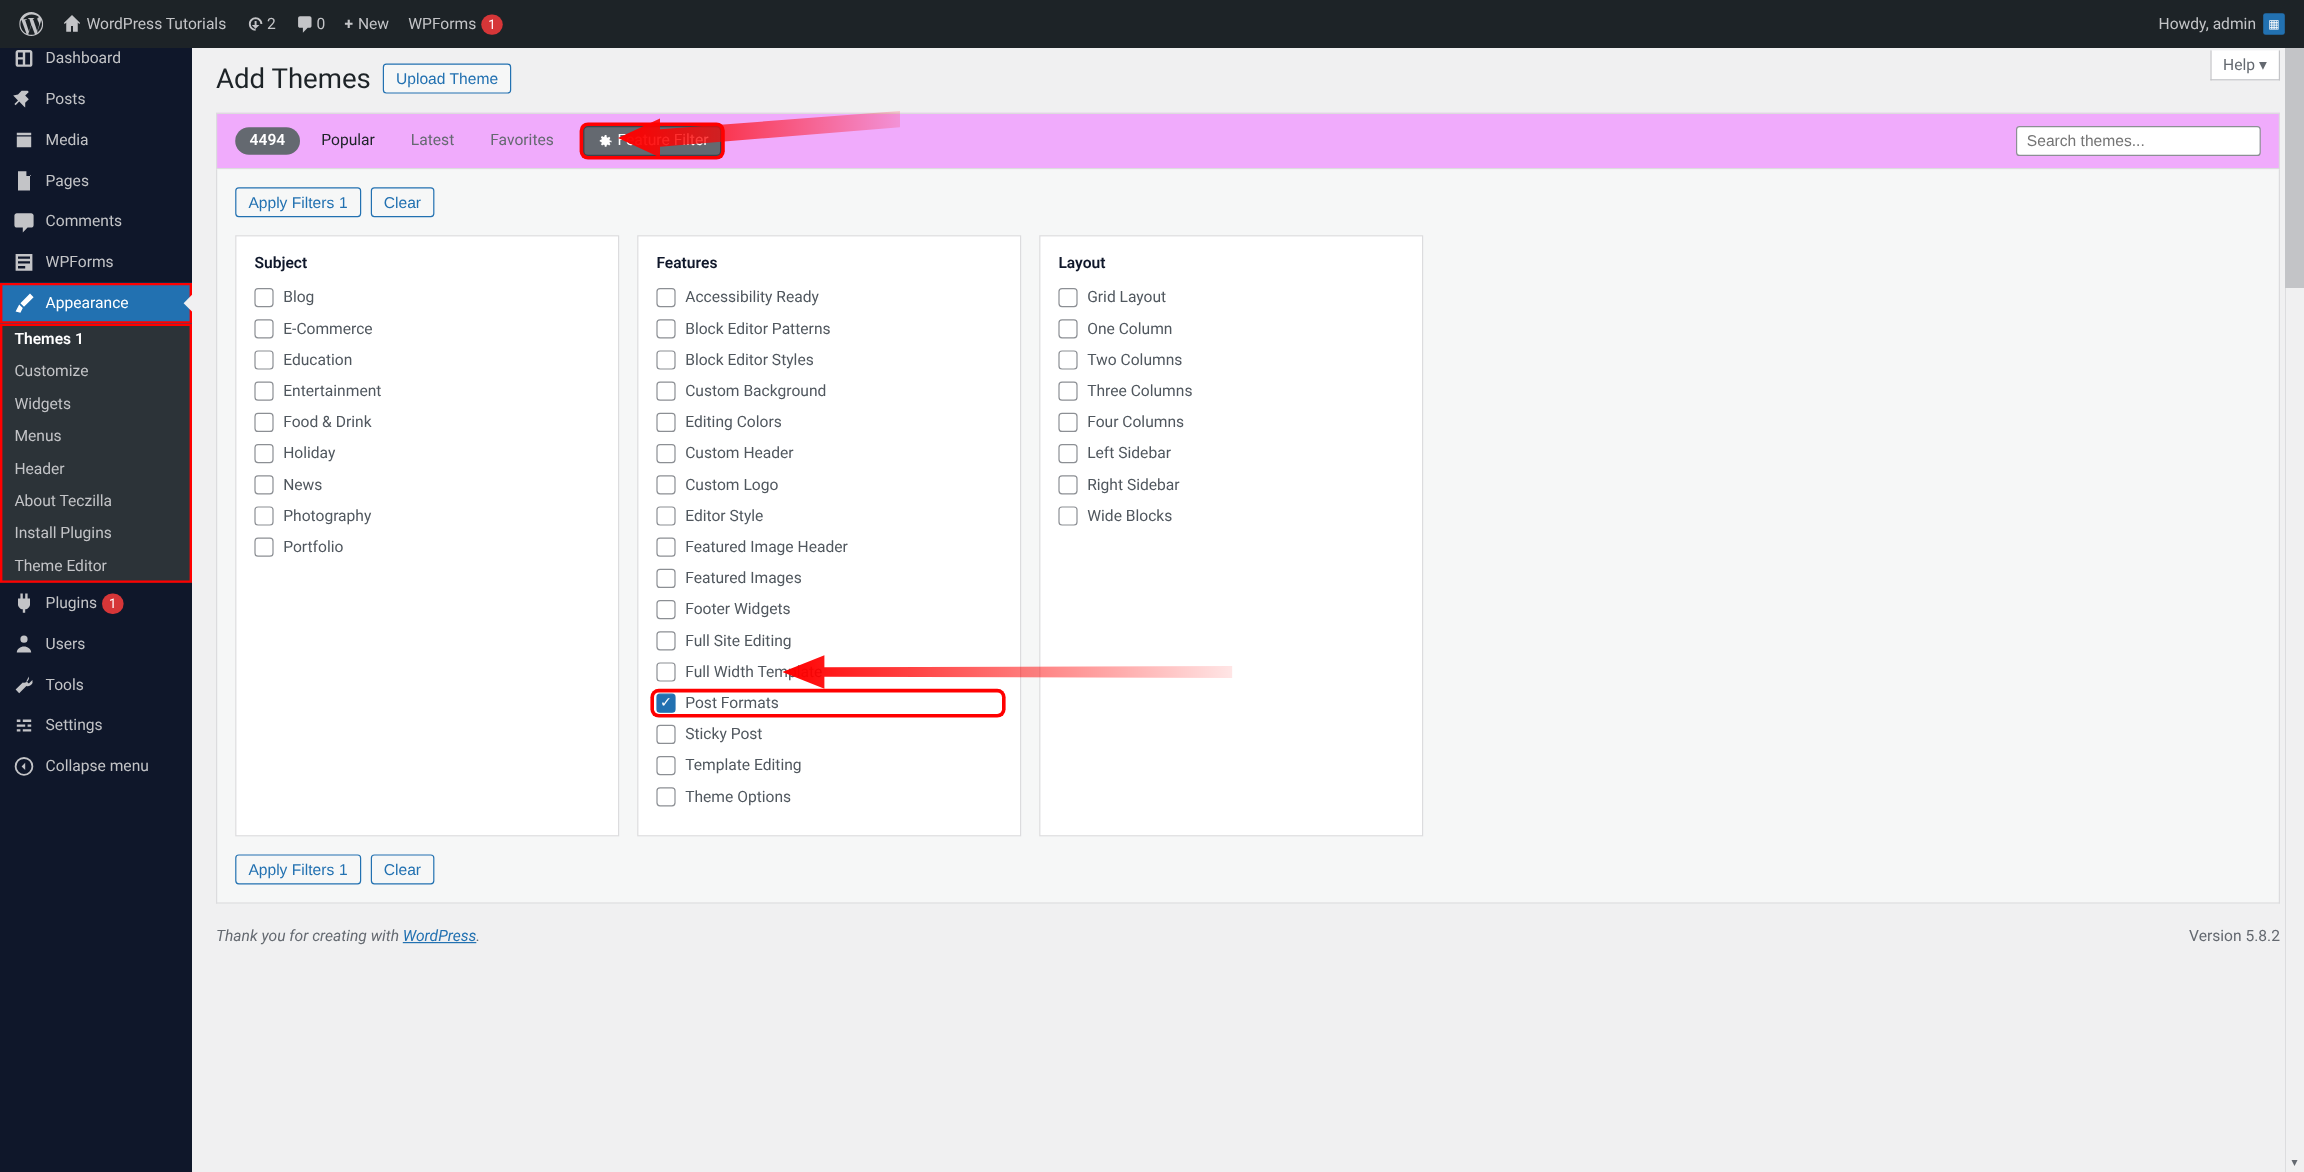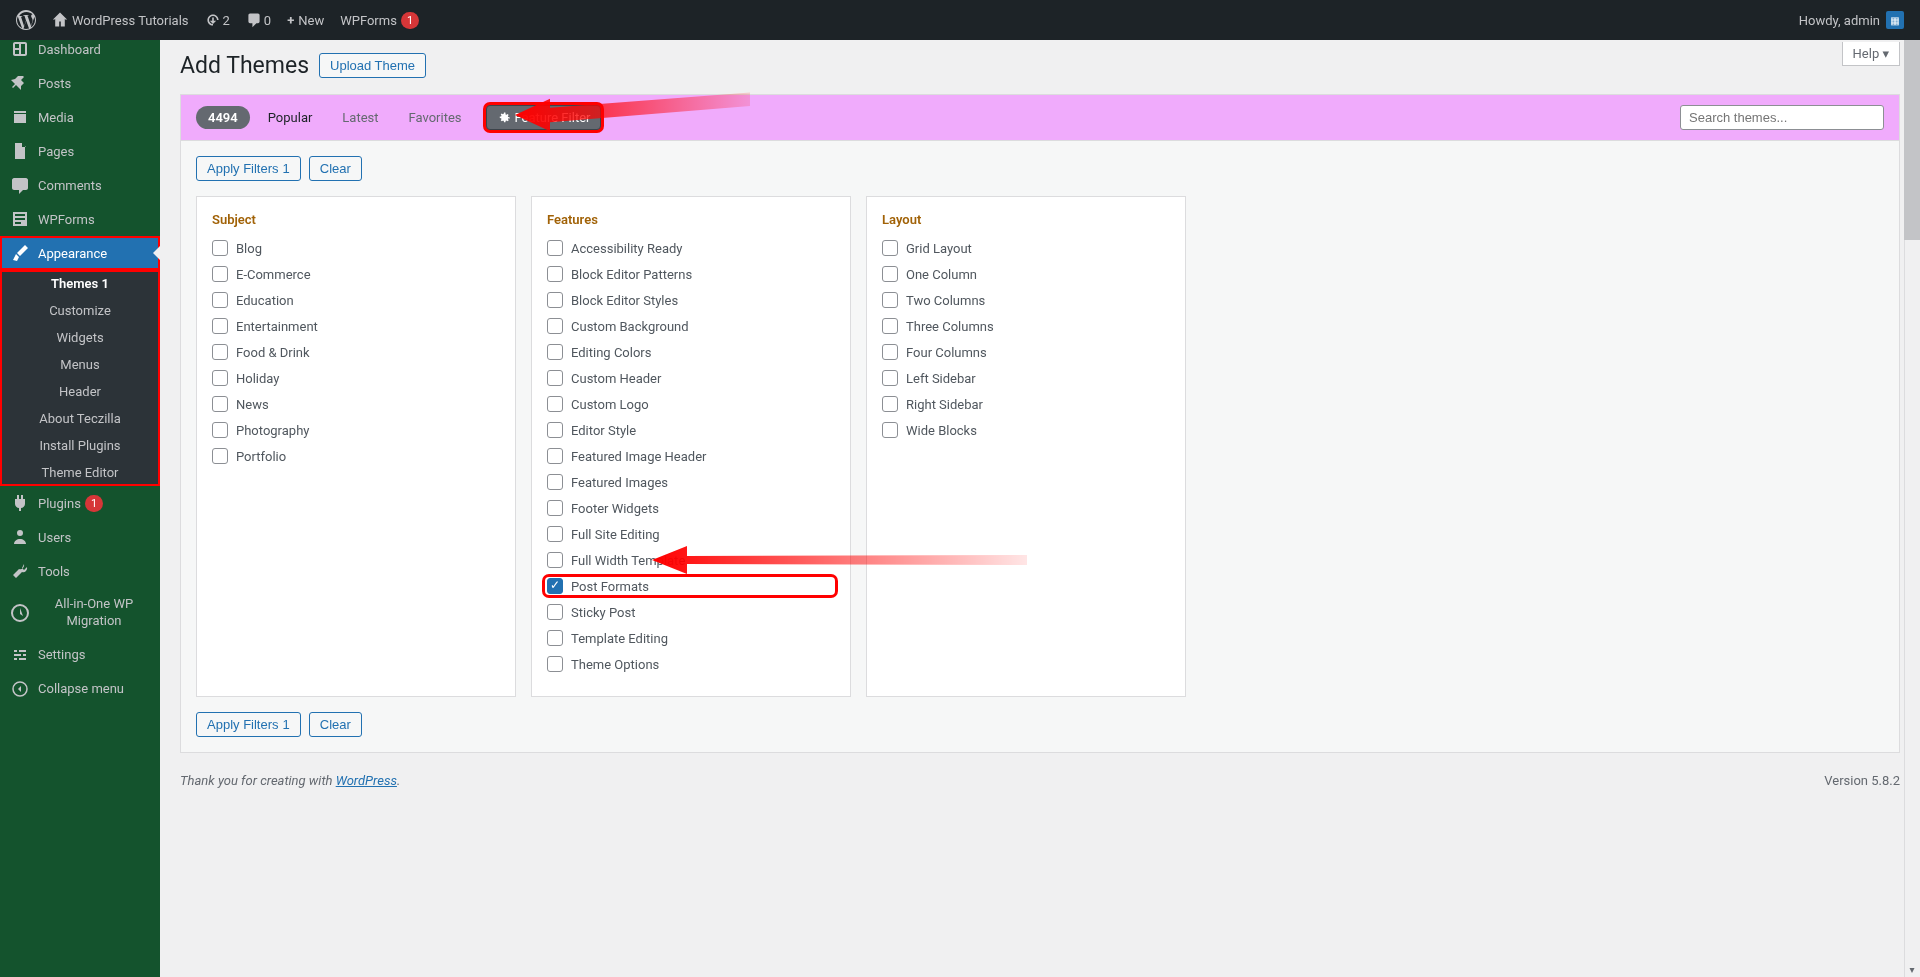--- a/index.html
+++ b/index.html
@@ -6,21 +6,21 @@
 body { font-family:-apple-system,BlinkMacSystemFont,"Segoe UI",Roboto,Oxygen-Sans,Ubuntu,Cantarell,"Helvetica Neue",sans-serif; font-size:13px; color:#3c434a; background:#f0f0f1; }
 a { text-decoration:none; }
 
 #adminbar { position:fixed; top:0; left:0; right:0; height:40px; background:#1d2327; color:#c3c4c7; display:flex; align-items:center; padding:0 8px; z-index:1000; font-size:13px; }
 #adminbar .ab-item { display:flex; align-items:center; padding:0 8px; height:32px; color:#c3c4c7; cursor:pointer; }
 #adminbar .ab-right { margin-left:auto; display:flex; align-items:center; }
 #adminbar .badge { background:#d63638; color:#fff; border-radius:9px; padding:0 6px; font-size:11px; margin-left:4px; min-width:18px; text-align:center; line-height:17px; }
 #adminbar .avatar { width:18px; height:18px; background:#2271b1; border-radius:2px; margin-left:6px; display:flex; align-items:center; justify-content:center; color:#fff; font-size:10px; }
 #adminbar svg { width:20px; height:20px; fill:#c3c4c7; }
 
-#sidebar { position:fixed; top:32px; left:0; bottom:0; width:160px; background:#14532d; color:#c3c4c7; overflow-y:auto; z-index:900;text-align:center; }
+#sidebar { position:fixed; top:32px; left:0; bottom:0; width:160px; background:#0f172a; color:#c3c4c7; overflow-y:auto; z-index:900; }
 #sidebar .menu-item { display:flex; align-items:center; padding:0 10px; height:34px; color:#c3c4c7; cursor:pointer; position:relative; }
 #sidebar .menu-item.current { background:#2271b1; color:#fff; }
 #sidebar .menu-item.highlighted { box-shadow: inset 0 0 0 2px #ff0000; }
 #sidebar .menu-item .icon { width:20px; height:20px; margin-right:8px; display:flex; align-items:center; justify-content:center; }
 #sidebar .menu-item .icon svg { width:20px; height:20px; fill:currentColor; }
 #sidebar .menu-item .badge { background:#d63638; color:#fff; border-radius:9px; padding:0 6px; font-size:11px; margin-left:4px; line-height:17px; }
 #sidebar .submenu { background:#2c3338; }
 #sidebar .submenu .sub-item { display:block; padding:6px 12px; color:#c3c4c7; cursor:pointer; font-size:13px; }
 #sidebar .submenu .sub-item.current { color:#fff; font-weight:600; }
 #sidebar .submenu.highlighted { box-shadow: inset 0 0 0 2px #ff0000; }
@@ -46,21 +46,21 @@
 
 .filters-area { background:#f6f7f7; border:1px solid #dcdcde; border-top:none; padding:15px; }
 .filter-actions { display:flex; gap:8px; margin-bottom:15px; }
 .filter-actions.bottom { margin:15px 0 0; }
 .apply-btn { border:1px solid #2271b1; color:#2271b1; background:#f6f7f7; padding:4px 10px; border-radius:3px; cursor:pointer; font-size:13px; }
 .apply-btn .count { margin-left:4px; }
 .clear-btn { border:1px solid #2271b1; color:#2271b1; background:#f6f7f7; padding:4px 10px; border-radius:3px; cursor:pointer; font-size:13px; }
 
 .filter-cols { display:flex; gap:15px; }
 .filter-col { background:#fff; border:1px solid #dcdcde; padding:15px; width:320px; }
-.filter-col h4 { font-size:13px; font-weight:600; color:#a16207; margin-bottom:12px; }
+.filter-col h4 { font-size:13px; font-weight:600; color:#0f172a; margin-bottom:12px; }
 .chk-row { display:flex; align-items:center; margin-bottom:8px; padding:1px 0; }
 .chk-row.highlighted { box-shadow: 0 0 0 3px #ff0000; border-radius:4px; padding:1px 2px; margin-left:-2px; }
 .chk-row input[type=checkbox] { width:16px; height:16px; margin-right:8px; border:1px solid #8c8f94; border-radius:3px; appearance:none; cursor:pointer; position:relative; background:#fff; }
 .chk-row input[type=checkbox]:checked { background:#2271b1; border-color:#2271b1; }
 .chk-row input[type=checkbox]:checked::after { content:"✓"; position:absolute; color:#fff; font-size:12px; left:2px; top:-1px; }
 .chk-row label { color:#50575e; cursor:pointer; }
 
 .footer { padding:20px; color:#646970; font-style:italic; display:flex; }
 .footer a { color:#2271b1; text-decoration:underline; }
 .footer .ver { margin-left:auto; font-style:normal; }
@@ -200,29 +200,20 @@
       </span>
       <span>Users</span>
     </div>
   <div class="menu-item">
       <span class="icon">
         <svg viewBox="0 0 20 20">
           <path d="M14 3a4 4 0 01-5 5l-6 6 3 3 6-6a4 4 0 005-5l-3 3-2-2z"></path>
         </svg>
       </span>
       <span>Tools</span>
-    </div>
-  <div class="menu-item" style="height:auto;padding:8px 10px">
-      <span class="icon">
-        <svg viewBox="0 0 20 20">
-          <circle cx="10" cy="10" r="8" fill="none" stroke="currentColor" stroke-width="2"></circle>
-          <path d="M10 5v6l3 2"></path>
-        </svg>
-      </span>
-      <span style="line-height:1.3">All-in-One WP Migration</span>
     </div>
   <div class="menu-item">
       <span class="icon">
         <svg viewBox="0 0 20 20">
           <path d="M4 5h3v2H4zm5 0h7v2H9zm-5 4h7v2H4zm9 0h3v2h-3zm-9 4h3v2H4zm5 0h7v2H9z"></path>
         </svg>
       </span>
       <span>Settings</span>
     </div>
   <div class="menu-item">

